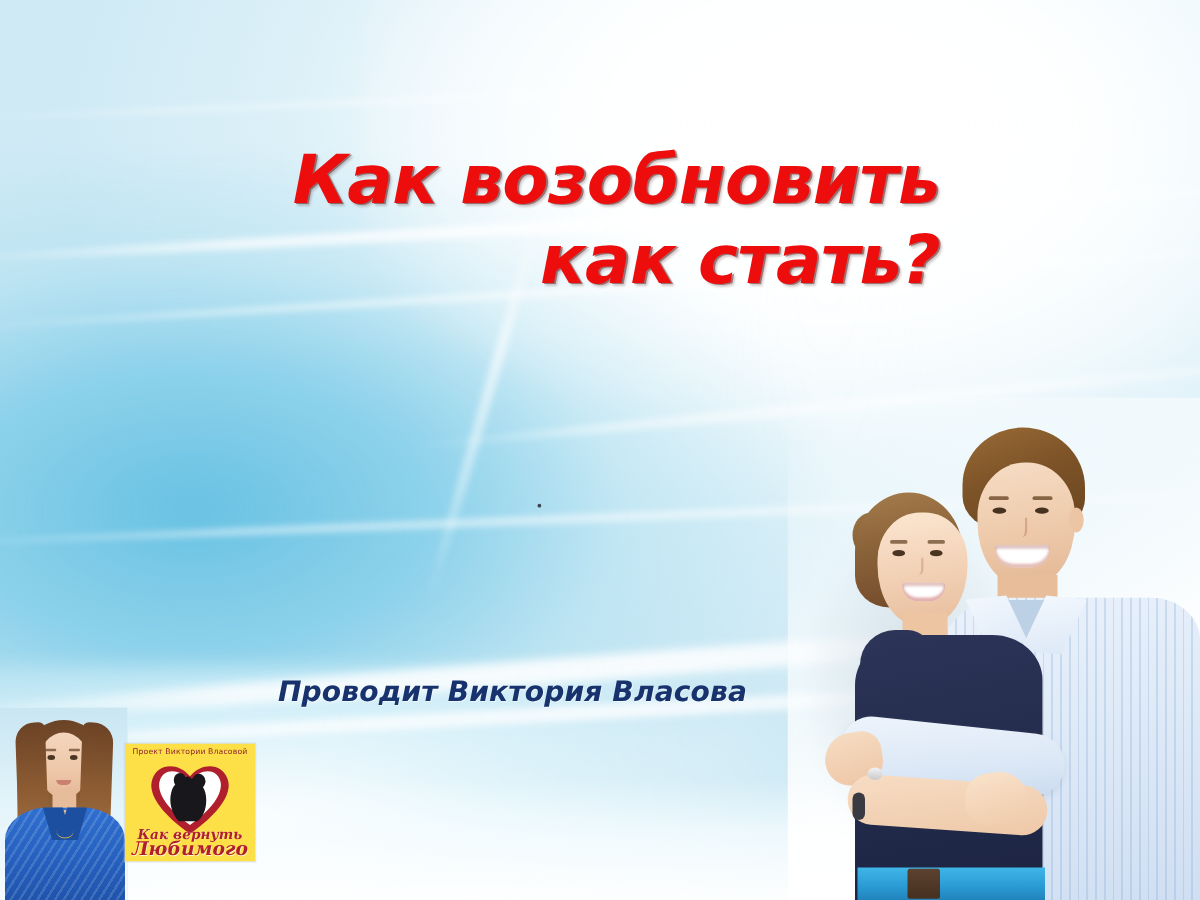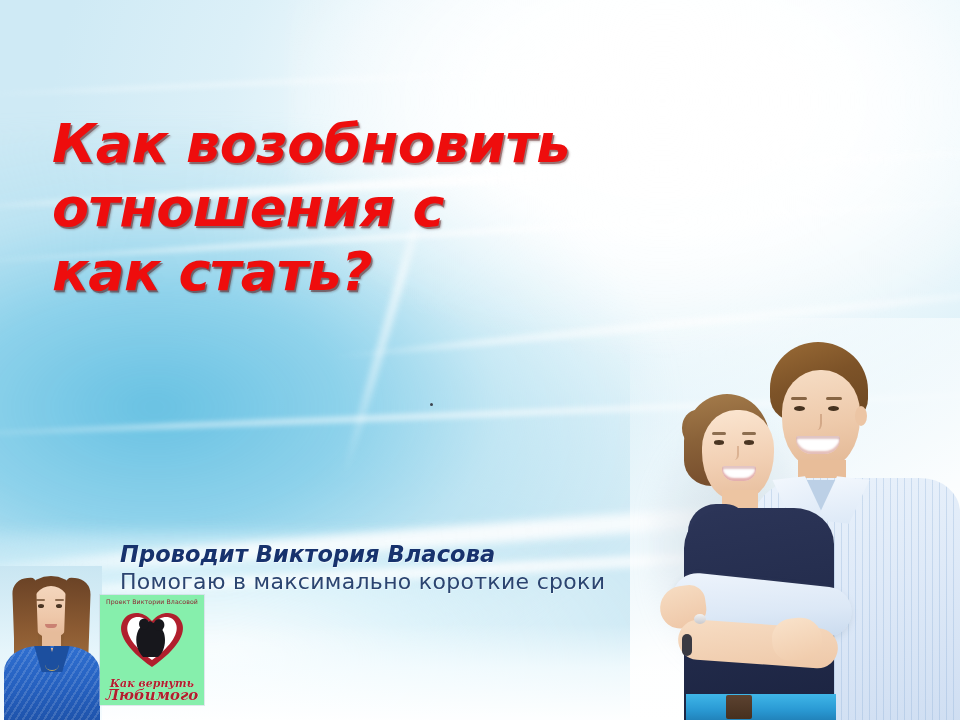--- a/index.html
+++ b/index.html
@@ -109,21 +109,21 @@
       rgba(247,253,255,0.75) 45%,
       rgba(255,255,255,0.96) 100%);
   }
 
   
   .title-block {
     position: absolute;
     left: 52px;
     top: 112px;
     width: 700px;
-    text-align: left;
+    text-align: right;
     z-index: 6;
   }
   .title-line {
     font-family: "DejaVu Sans", sans-serif;
     font-weight: 700;
     font-style: italic;
     font-size: 54px;
     line-height: 64px;
     color: #ee0d0d;
     letter-spacing: -0.5px;
@@ -145,21 +145,21 @@
     z-index: 7;
     opacity: .85;
   }
 
   
   .subtitle-block {
     position: absolute;
     left: 120px;
     top: 540px;
     width: 580px;
-    text-align: left;
+    text-align: center;
     z-index: 6;
   }
   .sub-strong {
     font-family: "DejaVu Sans", sans-serif;
     font-weight: 700;
     font-style: italic;
     font-size: 22.5px;
     line-height: 28px;
     color: #17326d;
     letter-spacing: 0.1px;
@@ -289,22 +289,22 @@
     border-radius: 0 0 50% 50%;
     opacity: .9;
   }
 
   
   .logo-badge {
     position: absolute;
     left: 100px;
     top: 595px;
     width: 104px;
-    height: 110px;
-    background: #86efac;
+    height: 94px;
+    background: #fde047;
     z-index: 8;
     overflow: hidden;
     box-shadow: 0 0 0 1px rgba(200,210,220,0.5);
   }
   .logo-top-text {
     position: absolute;
     top: 3px; left: 0; right: 0;
     text-align: center;
     font-family: "DejaVu Sans", sans-serif;
     font-size: 6.2px;
@@ -619,28 +619,26 @@
     <div class="arm-m"></div>
     <div class="hand-m"></div>
     <div class="arm-w"></div>
     <div class="ring-w"></div>
     <div class="bracelet-w"></div>
     <div class="hand-w"></div>
   </div>
 
   <div class="title-block">
     <div class="title-line">Как возобновить</div>
-    <div class="title-line">отношения с</div>
     <div class="title-line">как стать?</div>
   </div>
   <div class="artifact-dot"></div>
 
   <div class="subtitle-block">
     <div class="sub-strong">Проводит Виктория Власова</div>
-    <div class="sub-light">Помогаю в максимально короткие сроки</div>
   </div>
 
   <div class="presenter-photo">
     <div class="pp-backdrop"></div>
     <div class="pp-hair-back"></div>
     <div class="pp-face"></div>
     <div class="pp-brow l"></div>
     <div class="pp-brow r"></div>
     <div class="pp-eye l"></div>
     <div class="pp-eye r"></div>

